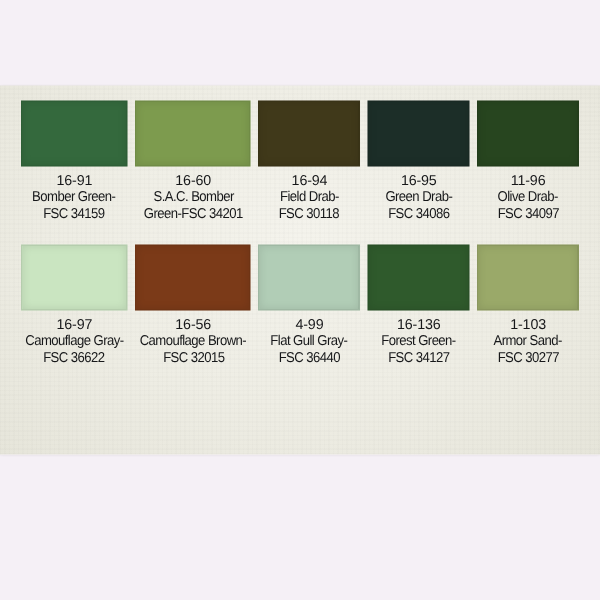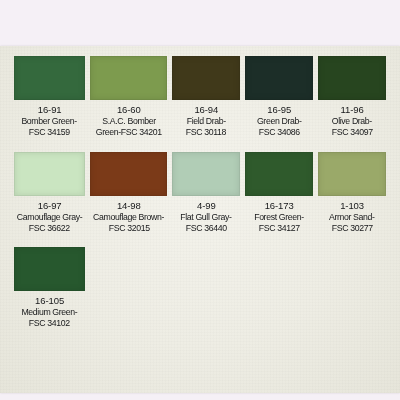--- a/index.html
+++ b/index.html
@@ -10,23 +10,23 @@
     overflow: hidden;
   }
   body {
     background: #f5f0f6;
     font-family: "Liberation Sans", sans-serif;
   }
 
   #chart-card {
     position: absolute;
     left: 0;
-    top: 46px;
+    top: 57px;
     width: 400px;
-    height: 347px;
+    height: 246px;
     background:
       radial-gradient(ellipse at 50% 40%, #f4f3ec 0%, #eeede4 55%, #e6e5da 100%);
     box-sizing: border-box;
     padding: 10px 14px 0 14px;
     box-shadow: 0 0 2px rgba(0,0,0,0.12);
   }
 
   
   #chart-card::before {
     content: "";
@@ -137,50 +137,44 @@
 
     <div class="swatch-cell">
       <div class="swatch-chip" style="background-color: rgb(202, 229, 193);"></div>
       <div class="swatch-code">16-97</div>
       <div class="swatch-name">Camouflage Gray-</div>
       <div class="swatch-fsc">FSC 36622</div>
     </div>
 
     <div class="swatch-cell">
       <div class="swatch-chip" style="background-color: rgb(123, 58, 24);"></div>
-      <div class="swatch-code">14-98</div>
+      <div class="swatch-code">16-56</div>
       <div class="swatch-name">Camouflage Brown-</div>
       <div class="swatch-fsc">FSC 32015</div>
     </div>
 
     <div class="swatch-cell">
       <div class="swatch-chip" style="background-color: rgb(177, 205, 182);"></div>
       <div class="swatch-code">4-99</div>
       <div class="swatch-name">Flat Gull Gray-</div>
       <div class="swatch-fsc">FSC 36440</div>
     </div>
 
 
 
     <div class="swatch-cell">
       <div class="swatch-chip" style="background-color: rgb(47, 90, 44);"></div>
-      <div class="swatch-code">16-173</div>
+      <div class="swatch-code">16-136</div>
       <div class="swatch-name">Forest Green-</div>
       <div class="swatch-fsc">FSC 34127</div>
     </div>
 
     <div class="swatch-cell">
       <div class="swatch-chip" style="background-color: rgb(154, 169, 105);"></div>
       <div class="swatch-code">1-103</div>
       <div class="swatch-name">Armor Sand-</div>
       <div class="swatch-fsc">FSC 30277</div>
     </div>
 
 
-    <div class="swatch-cell">
-      <div class="swatch-chip" style="background-color: rgb(39, 88, 46);"></div>
-      <div class="swatch-code">16-105</div>
-      <div class="swatch-name">Medium Green-</div>
-      <div class="swatch-fsc">FSC 34102</div>
-    </div>
 
   </div>
 </div>
 
 </body></html>

